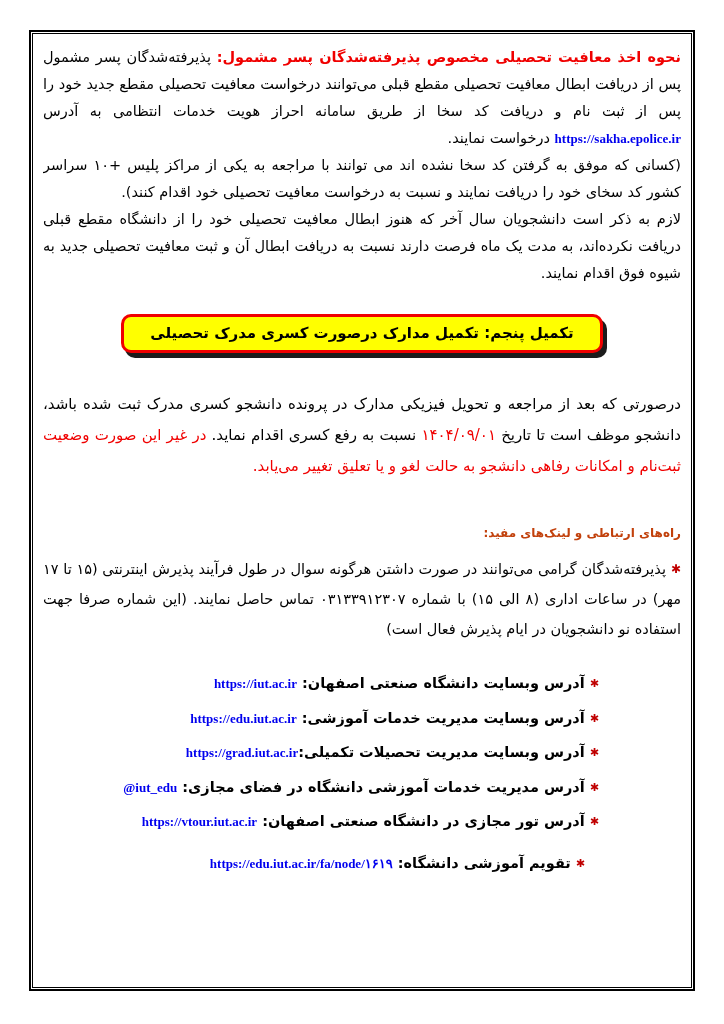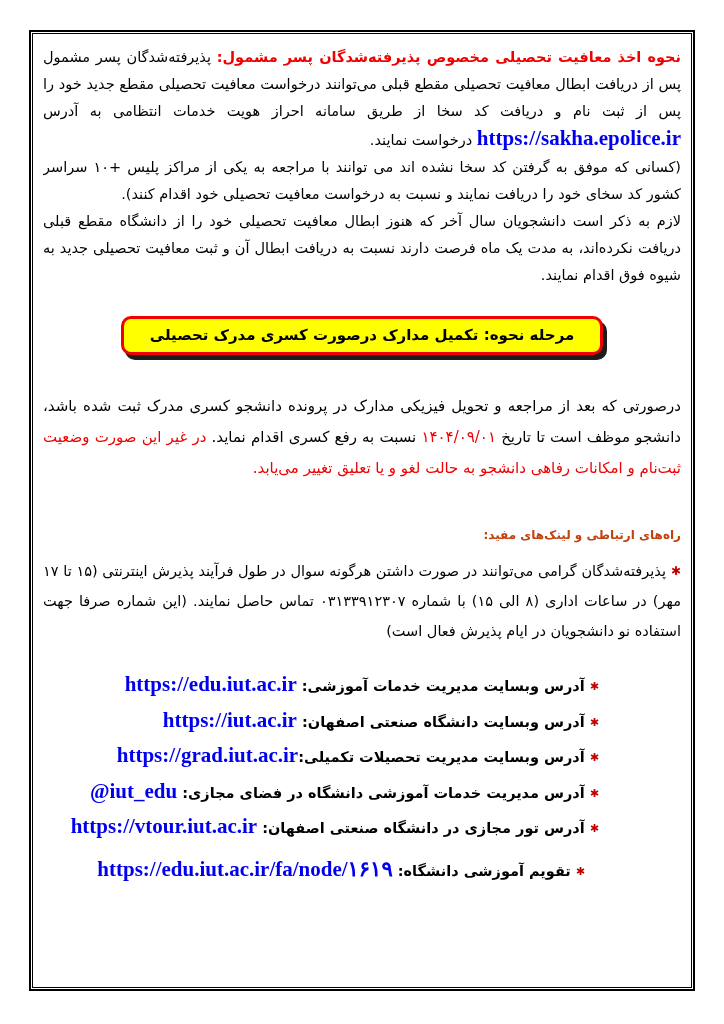--- a/index.html
+++ b/index.html
@@ -17,21 +17,21 @@
     direction: rtl; overflow: hidden;
   }
   p { margin: 0; }
   .para {
     font-size: 14.5px; line-height: 27px; text-align: justify; direction: rtl;
   }
   .bold { font-weight: bold; }
   .red { color: #f00000; }
   .url {
     font-family: "Liberation Serif", "DejaVu Serif", serif;
-    font-weight: bold; color: #0000ee; font-size: 21px;
+    font-weight: bold; color: #0000ee; font-size: 13px;
     unicode-bidi: isolate;
   }
   .banner-row { text-align: center; margin-top: 27px; }
   .banner {
     display: inline-block; background: #ffff00;
     border: 3px solid #f00000; border-radius: 10px;
     padding: 7px 26px 8px; font-weight: bold; font-size: 15px;
     box-shadow: 4px 5px 0 #1c1c1c; min-width: 340px;
   }
   .para-deficiency {
@@ -68,41 +68,41 @@
   <p class="para">
     <span class="red bold">نحوه اخذ معافیت تحصیلی مخصوص پذیرفته‌شدگان پسر مشمول:</span><span> پذیرفته‌شدگان پسر مشمول پس از دریافت ابطال معافیت تحصیلی مقطع قبلی می‌توانند درخواست معافیت تحصیلی مقطع جدید خود را پس از ثبت نام و دریافت کد سخا از طریق سامانه احراز هویت خدمات انتظامی به آدرس </span><span class="url" dir="ltr">https://sakha.epolice.ir</span><span> درخواست نمایند.</span>
   </p>
 
   <p class="para">(کسانی که موفق به گرفتن کد سخا نشده اند می توانند با مراجعه به یکی از مراکز پلیس +۱۰ سراسر کشور کد سخای خود را دریافت نمایند و نسبت به درخواست معافیت تحصیلی خود اقدام کنند).</p>
 
   <p class="para">لازم به ذکر است دانشجویان سال آخر که هنوز ابطال معافیت تحصیلی خود را از دانشگاه مقطع قبلی دریافت نکرده‌اند، به مدت یک ماه فرصت دارند نسبت به دریافت ابطال آن و ثبت معافیت تحصیلی جدید به شیوه فوق اقدام نمایند.</p>
 
 
   <div class="banner-row">
-    <div class="banner">مرحله نحوه: تکمیل مدارک درصورت کسری مدرک تحصیلی</div>
+    <div class="banner">تکمیل پنجم: تکمیل مدارک درصورت کسری مدرک تحصیلی</div>
   </div>
 
   <p class="para para-deficiency">
     <span>درصورتی که بعد از مراجعه و تحویل فیزیکی مدارک در پرونده دانشجو کسری مدرک ثبت شده باشد، دانشجو موظف است تا تاریخ </span><span class="red">۱۴۰۴/۰۹/۰۱</span><span> نسبت به رفع کسری اقدام نماید. </span><span class="red">در غیر این صورت وضعیت ثبت‌نام و امکانات رفاهی دانشجو به حالت لغو و یا تعلیق تغییر می‌یابد.</span>
   </p>
 
   <p class="section-heading">راه‌های ارتباطی و لینک‌های مفید:</p>
 
   <p class="para para-phone">
     <span class="bullet">✱</span><span>پذیرفته‌شدگان گرامی می‌توانند در صورت داشتن هرگونه سوال در طول فرآیند پذیرش اینترنتی (۱۵ تا ۱۷ مهر) در ساعات اداری (۸ الی ۱۵) با شماره </span><span>۰۳۱۳۳۹۱۲۳۰۷</span><span> تماس حاصل نمایند. (این شماره صرفا جهت استفاده نو دانشجویان در ایام پذیرش فعال است)</span>
   </p>
 
   <div class="links">
 
     <div class="link-row">
-      <span class="bullet sm">✱</span><span class="link-label">آدرس وبسایت مدیریت خدمات آموزشی: </span><span class="url" dir="ltr">https://edu.iut.ac.ir</span>
+      <span class="bullet sm">✱</span><span class="link-label">آدرس وبسایت دانشگاه صنعتی اصفهان: </span><span class="url" dir="ltr">https://iut.ac.ir</span>
     </div>
 
     <div class="link-row">
-      <span class="bullet sm">✱</span><span class="link-label">آدرس وبسایت دانشگاه صنعتی اصفهان: </span><span class="url" dir="ltr">https://iut.ac.ir</span>
+      <span class="bullet sm">✱</span><span class="link-label">آدرس وبسایت مدیریت خدمات آموزشی: </span><span class="url" dir="ltr">https://edu.iut.ac.ir</span>
     </div>
 
     <div class="link-row">
       <span class="bullet sm">✱</span><span class="link-label">آدرس وبسایت مدیریت تحصیلات تکمیلی:</span><span class="url" dir="ltr">https://grad.iut.ac.ir</span>
     </div>
 
     <div class="link-row">
       <span class="bullet sm">✱</span><span class="link-label">آدرس مدیریت خدمات آموزشی دانشگاه در فضای مجازی: </span><span class="url" dir="ltr">@iut_edu</span>
     </div>
 

